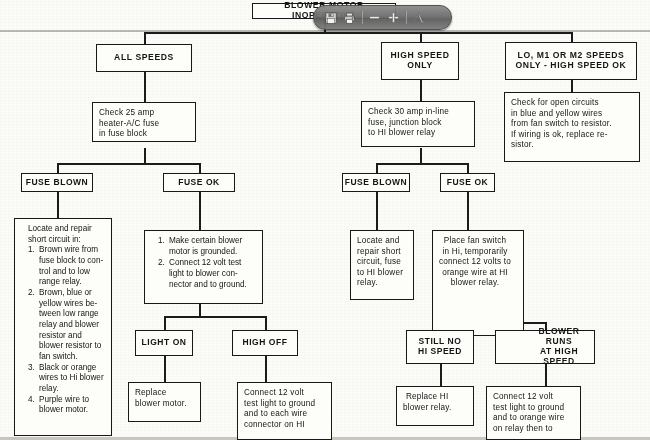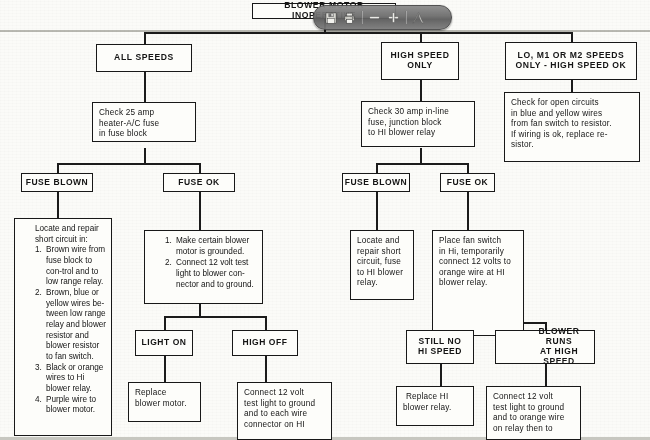--- a/index.html
+++ b/index.html
@@ -65,21 +65,21 @@
 
   
   .numlist {
     position: absolute;
     box-sizing: border-box;
     border: 1.6px solid #181818;
     background: #fdfdfa;
     color: #141414;
     font-size: 8.2px;
     line-height: 1.30;
-    padding: 5px 4px 3px 20px;
+    padding: 5px 4px 3px 13px;
     overflow: hidden;
     z-index: 4;
   }
   .numlist .lead { margin: 0 0 0 0; }
   .numlist ol {
     margin: 0; padding: 0; list-style: none;
   }
   .numlist li {
     position: relative;
     padding-left: 11px;
@@ -243,21 +243,21 @@
       <li style="margin-top:1px;"><span class="n">2.</span><span>Connect 12 volt test light to blower con-nector and to ground.</span></li>
     </ol>
   </div>
 
   <div class="box body" style="left:350px; top:230px; width:64px; height:70px;">Locate and
 repair short
 circuit, fuse
 to HI blower
 relay.</div>
 
-  <div class="box body" style="left:432px; top:230px; width:92px; height:106px;">Place fan switch
+  <div class="box body" style="left:432px; top:230px; width:92px; height:106px;text-align:center;">Place fan switch
 in Hi, temporarily
 connect 12 volts to
 orange wire at HI
 blower relay.</div>
 
   <div class="box small" style="left:135px; top:330px; width:58px; height:26px;">LIGHT ON</div>
 
   <div class="box small" style="left:232px; top:330px; width:66px; height:26px;">HIGH OFF</div>
 
   <div class="box small" style="left:406px; top:330px; width:68px; height:34px;">STILL NO

